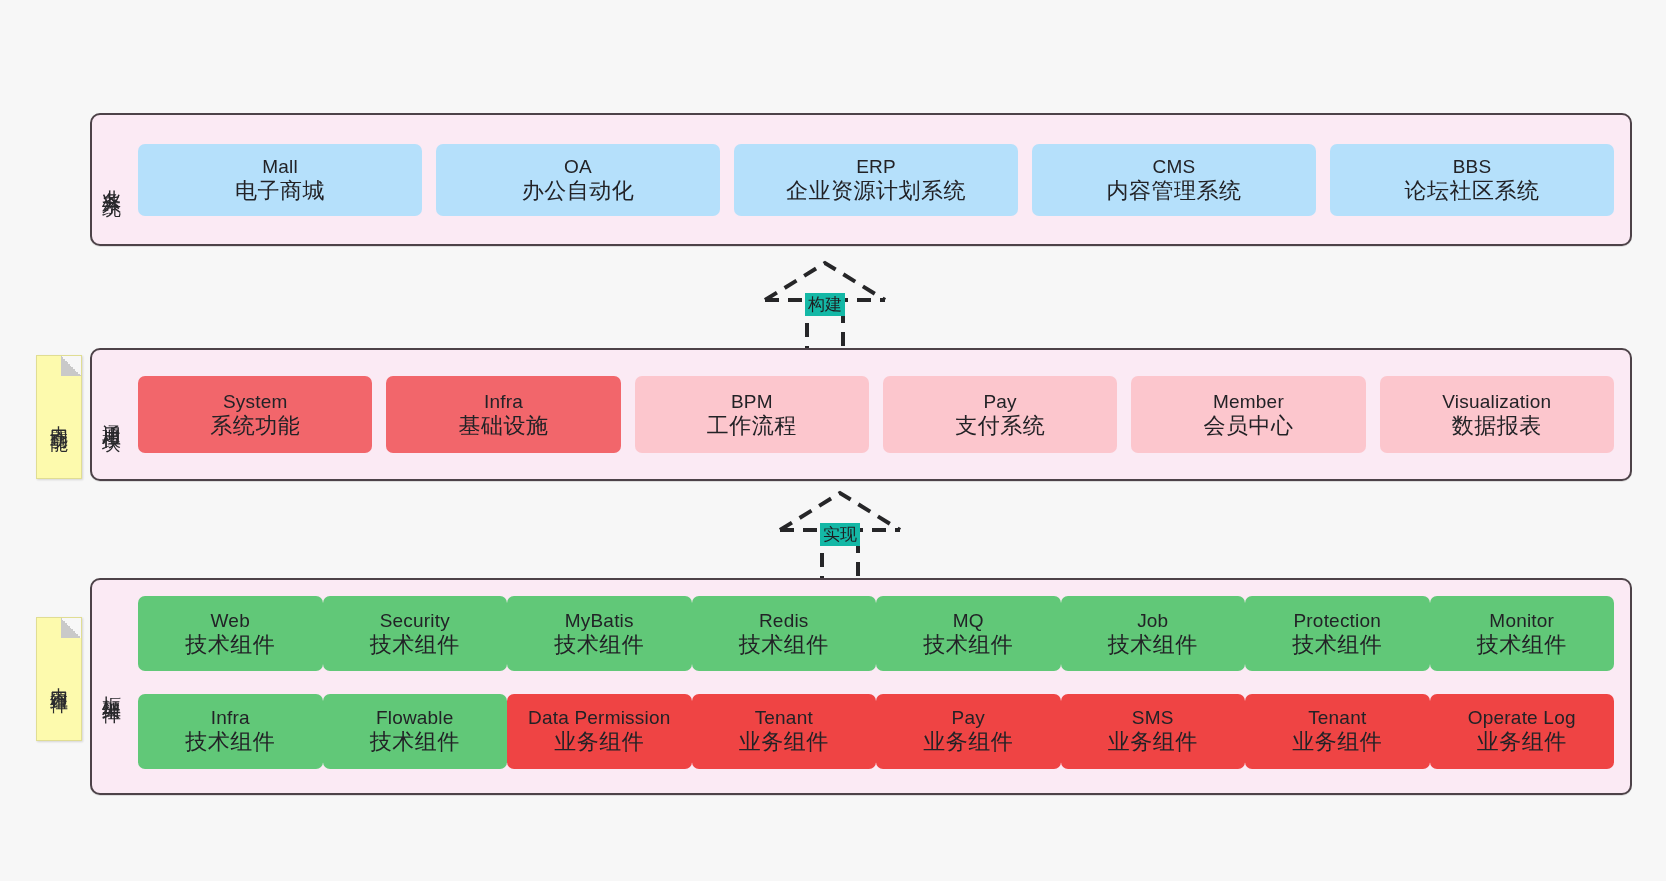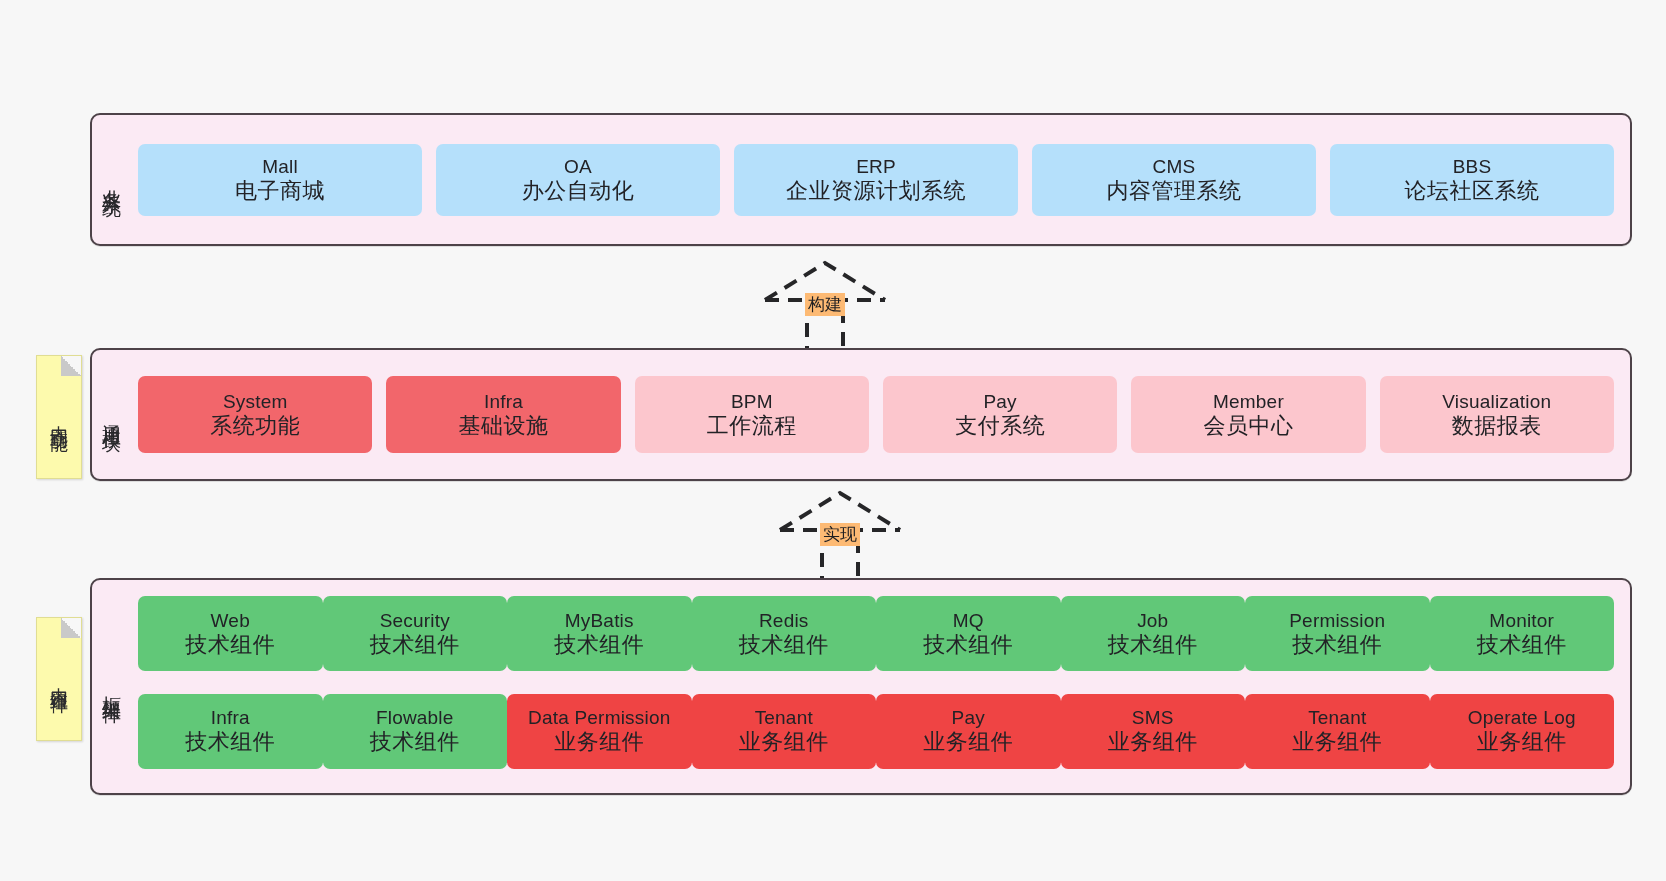--- a/index.html
+++ b/index.html
@@ -145,21 +145,21 @@
   #rel-realize { left: 750px; top: 485px; }
 
   .rel svg { display: block; width: 100%; height: 100%; }
   .rel-label {
     position: absolute;
     left: 50%;
     transform: translateX(-50%);
     top: 38px;
     font-size: 17px;
     color: #1f1f22;
-    background: #fdba74;
+    background: #14b8a6;
     padding: 0 3px;
     white-space: nowrap;
     user-select: none;
   }
 </style>
 </head>
 <body>
 
 <div class="canvas">
 
@@ -282,21 +282,21 @@
         </div>
         <div class="card green-strong">
           <span class="en">MQ</span>
           <span class="cn">技术组件</span>
         </div>
         <div class="card green-strong">
           <span class="en">Job</span>
           <span class="cn">技术组件</span>
         </div>
         <div class="card green-strong">
-          <span class="en">Permission</span>
+          <span class="en">Protection</span>
           <span class="cn">技术组件</span>
         </div>
         <div class="card green-strong">
           <span class="en">Monitor</span>
           <span class="cn">技术组件</span>
         </div>
       </div>
 
       <div class="comp-row">
         <div class="card green-strong">

